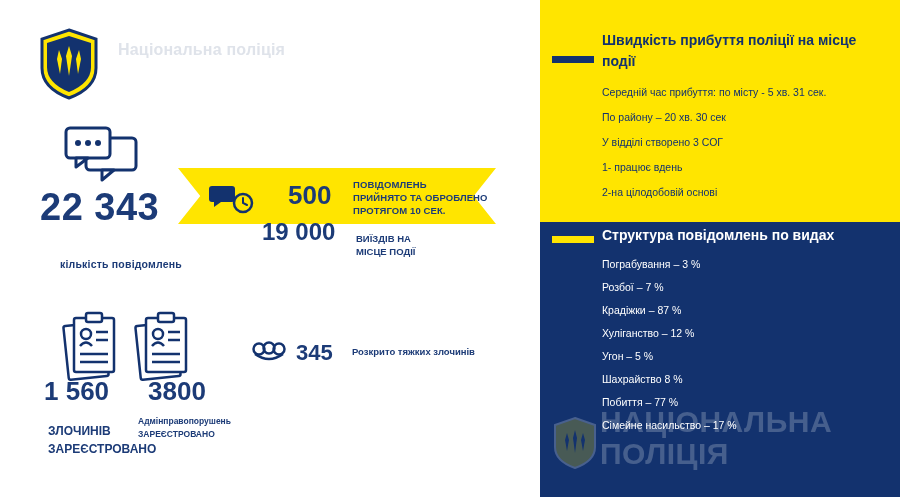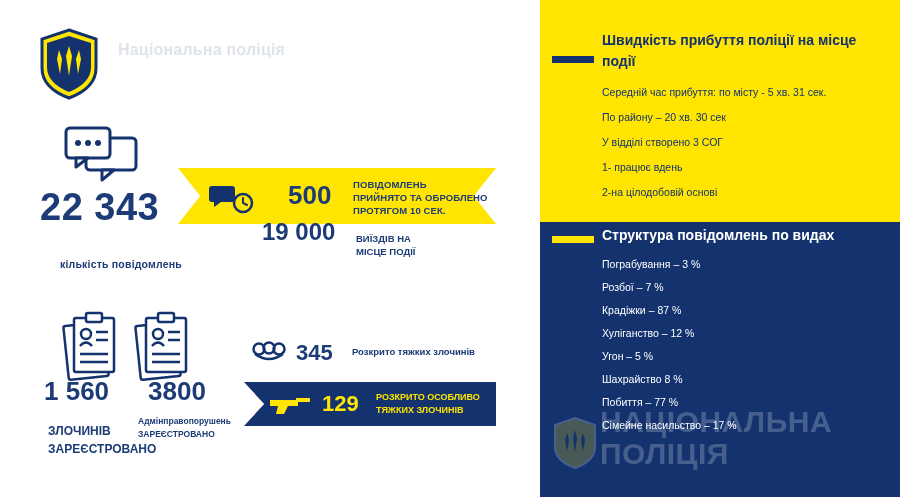--- a/index.html
+++ b/index.html
@@ -406,32 +406,20 @@
       <svg width="38" height="24" viewBox="0 0 38 24">
         <circle cx="7" cy="9" r="5.5" fill="none" stroke="#13326e" stroke-width="2.5"></circle>
         <circle cx="17" cy="8" r="5.5" fill="none" stroke="#13326e" stroke-width="2.5"></circle>
         <circle cx="27" cy="9" r="5.5" fill="none" stroke="#13326e" stroke-width="2.5"></circle>
         <path d="M3 14 q14 10 28 0" fill="none" stroke="#13326e" stroke-width="2.5"></path>
       </svg>
     </div>
     <div class="num-345">345</div>
     <div class="txt-345">Розкрито тяжких злочинів</div>
 
-    <div class="arrow-blue">
-      <div class="shape"></div>
-      <div class="gun">
-        <svg width="44" height="22" viewBox="0 0 44 22">
-          <path d="M2 6 L30 6 L30 12 L20 12 L16 20 L8 20 L10 12 L2 12 Z" fill="#ffe500"></path>
-          <rect x="28" y="4" width="14" height="4" fill="#ffe500"></rect>
-        </svg>
-      </div>
-      <div class="num">129</div>
-      <div class="txt" style="white-space:pre-line;"><span>РОЗКРИТО ОСОБЛИВО
-ТЯЖКИХ ЗЛОЧИНІВ</span></div>
-    </div>
   </div>
 
   <div class="right-yellow"></div>
   <div class="right-blue"></div>
 
   <div class="bar-blue"></div>
   <div class="bar-yellow"></div>
 
   <div class="r-title-1">Швидкість прибуття поліції  на місце події</div>
   <ul class="r-list-1">

